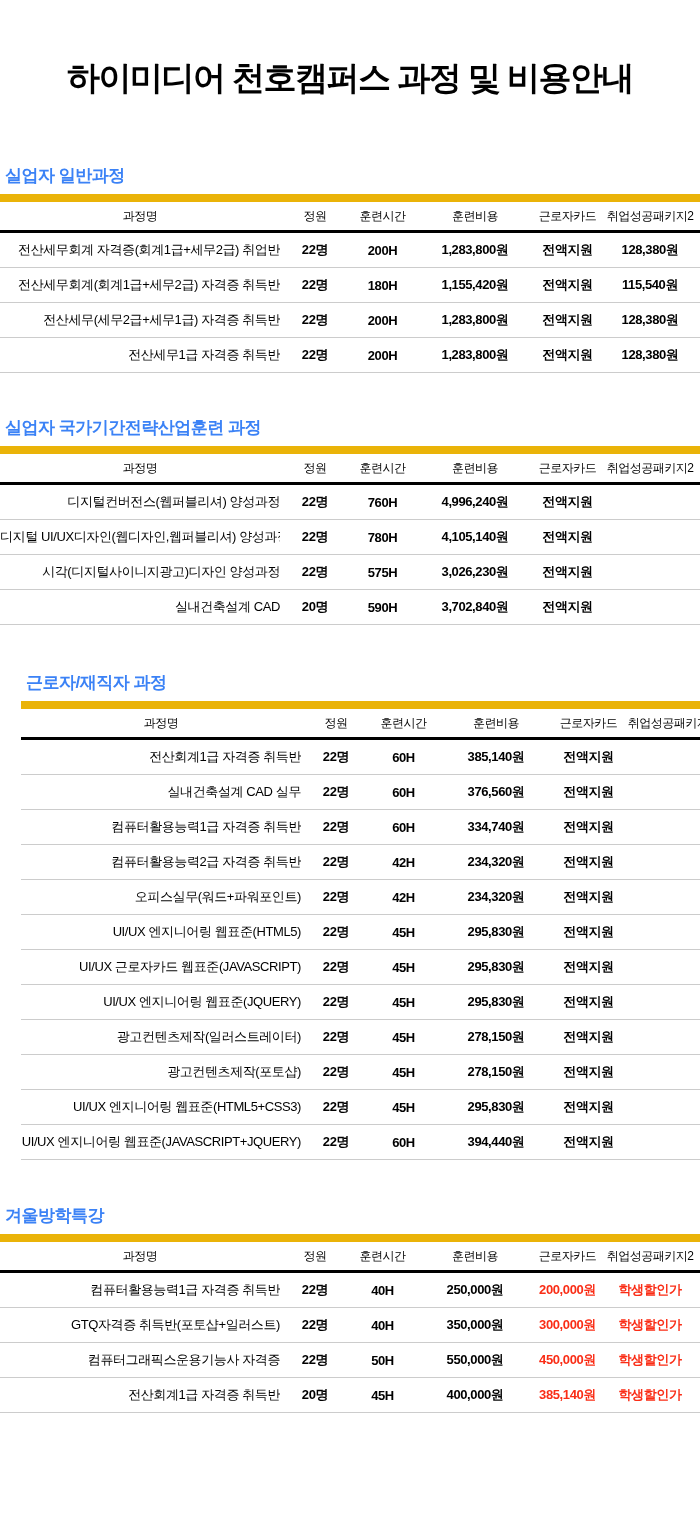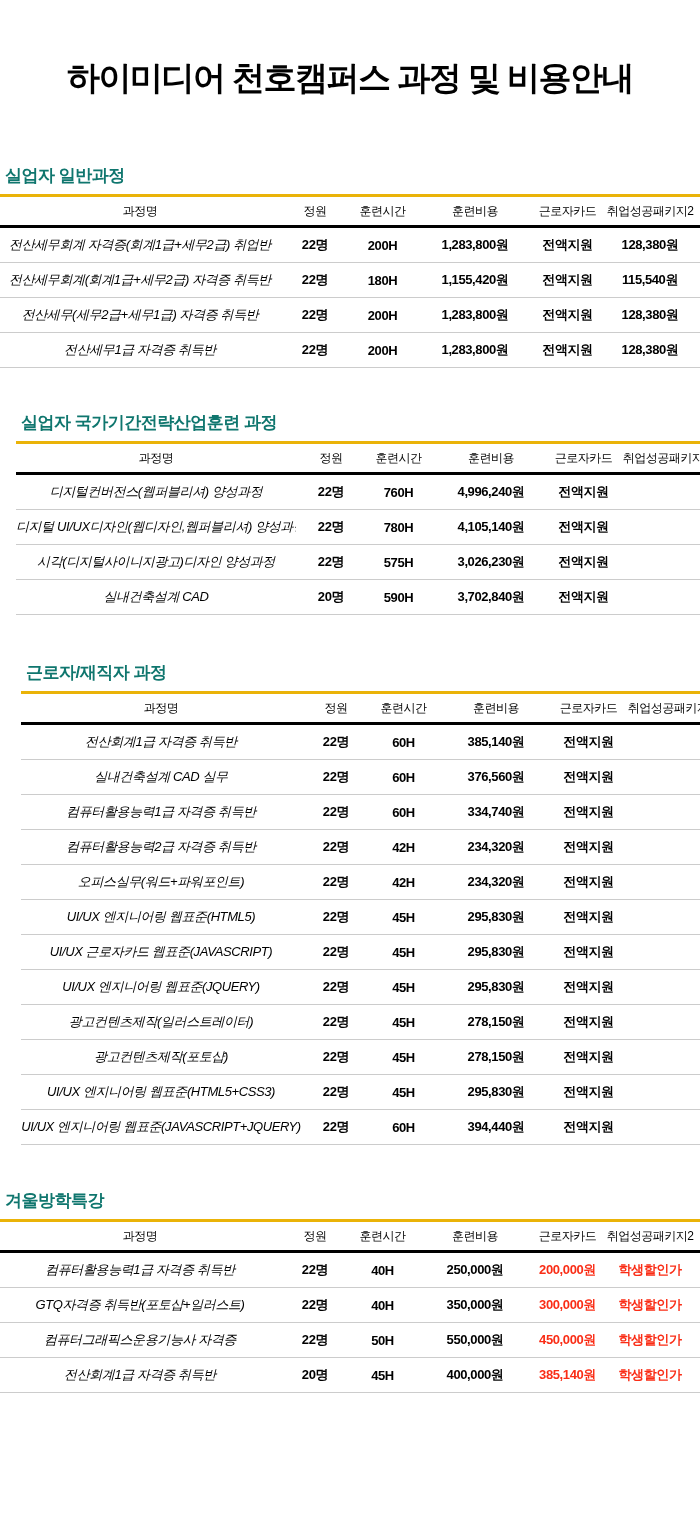--- a/index.html
+++ b/index.html
@@ -17,36 +17,36 @@
     margin: 57px 0 0 0;
     text-align: center;
     font-size: 33px;
     line-height: 1.25;
     font-weight: 800;
     letter-spacing: -1.5px;
     color: #000000;
   }
   .section { margin: 0; }
   .section-first { margin-top: 66px; }
-  .section-gap-a { margin-top: 43px; margin-left: 16px; }
+  .section-gap-a { margin-top: 43px; }
   .section-gap-b { margin-top: 46px; margin-left: 21px; }
   .section-gap-c { margin-top: 44px; }
   .section-heading {
     margin: 0;
     padding: 0 0 7px 5px;
     font-size: 17px;
     font-weight: 800;
     letter-spacing: -0.5px;
-    color: #0f766e;
+    color: #3b82f6;
   }
   table.course-table {
     width: 700px;
     border-collapse: collapse;
     table-layout: fixed;
-    border-top: 3px solid #eab308;
+    border-top: 8px solid #eab308;
   }
   table.course-table thead tr {
     border-bottom: 3px solid #000000;
   }
   table.course-table thead th {
     height: 28px;
     font-size: 12px;
     font-weight: 400;
     letter-spacing: -0.5px;
     text-align: center;
@@ -61,24 +61,23 @@
     font-size: 13px;
     letter-spacing: -0.4px;
     vertical-align: middle;
     text-align: center;
     font-weight: 700;
     padding: 0;
     white-space: nowrap;
     overflow: hidden;
   }
   table.course-table tbody td.course-name {
-    text-align: center;
+    text-align: right;
     padding-left: 0;
     font-weight: 400;
-    font-style: italic;
   }
   
   col.c0 { width: 280px; }
   col.c1 { width: 70px; }
   col.c2 { width: 65px; }
   col.c3 { width: 120px; }
   col.c4 { width: 65px; }
   col.c5 { width: 100px; }
   td.red { color: var(--accent-red, #fa2d16); }
 </style>

